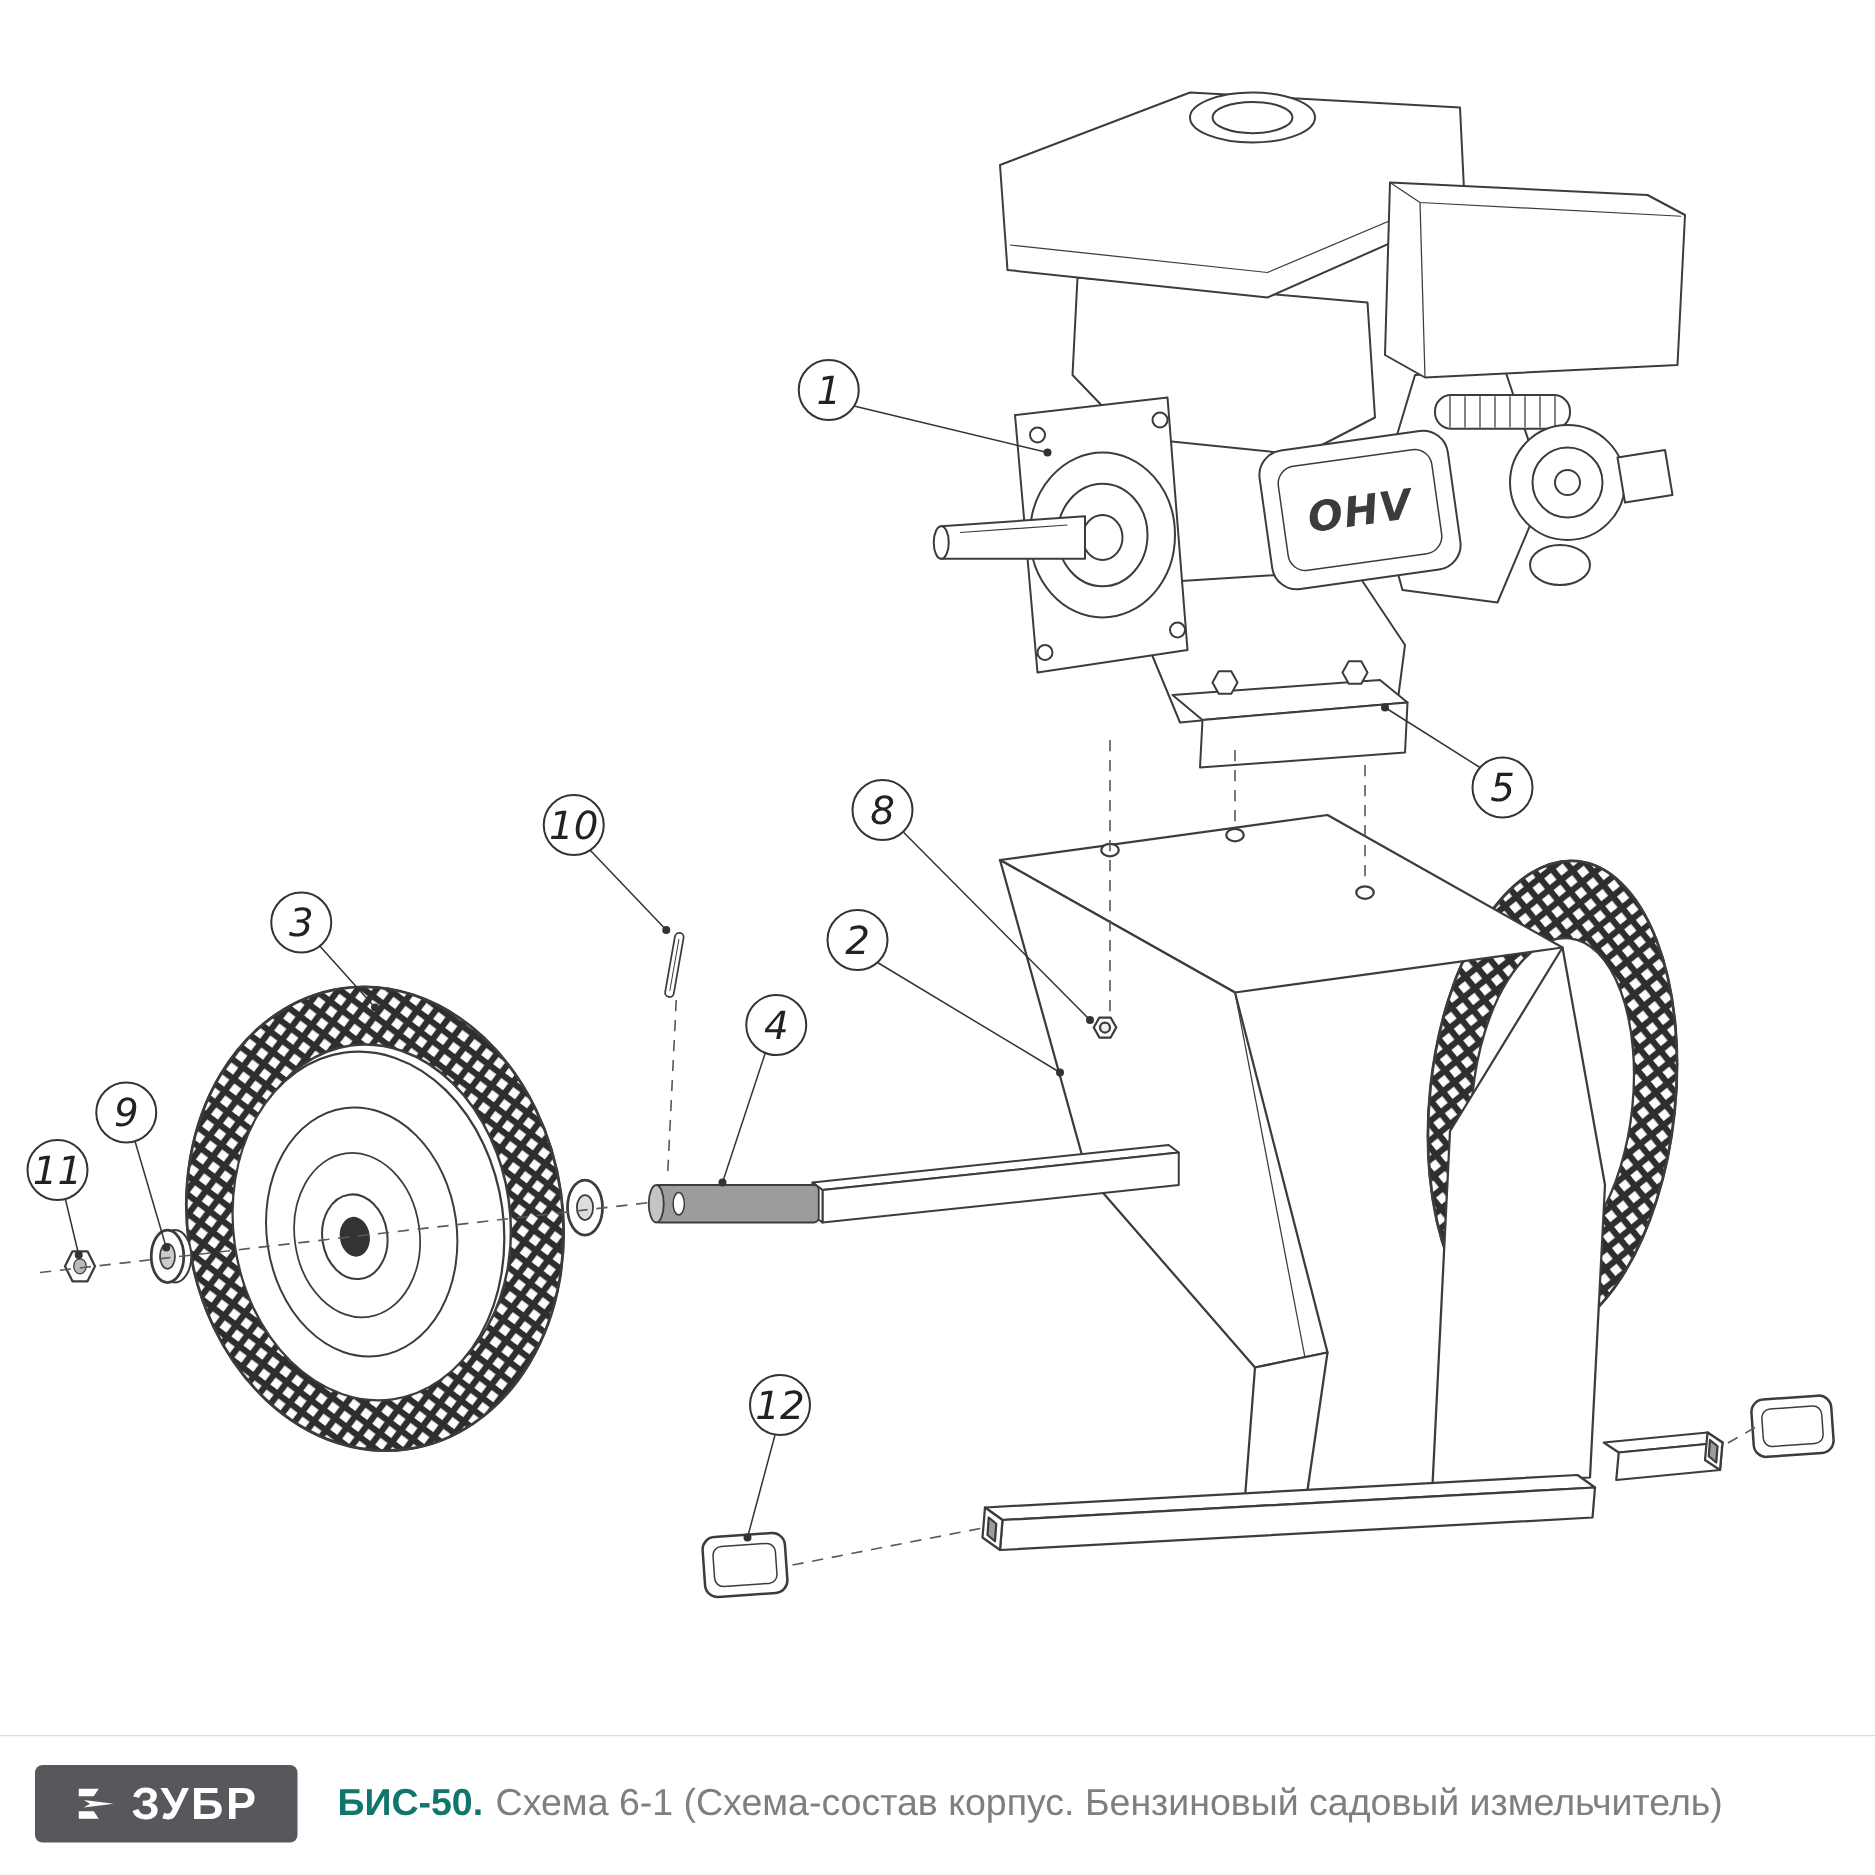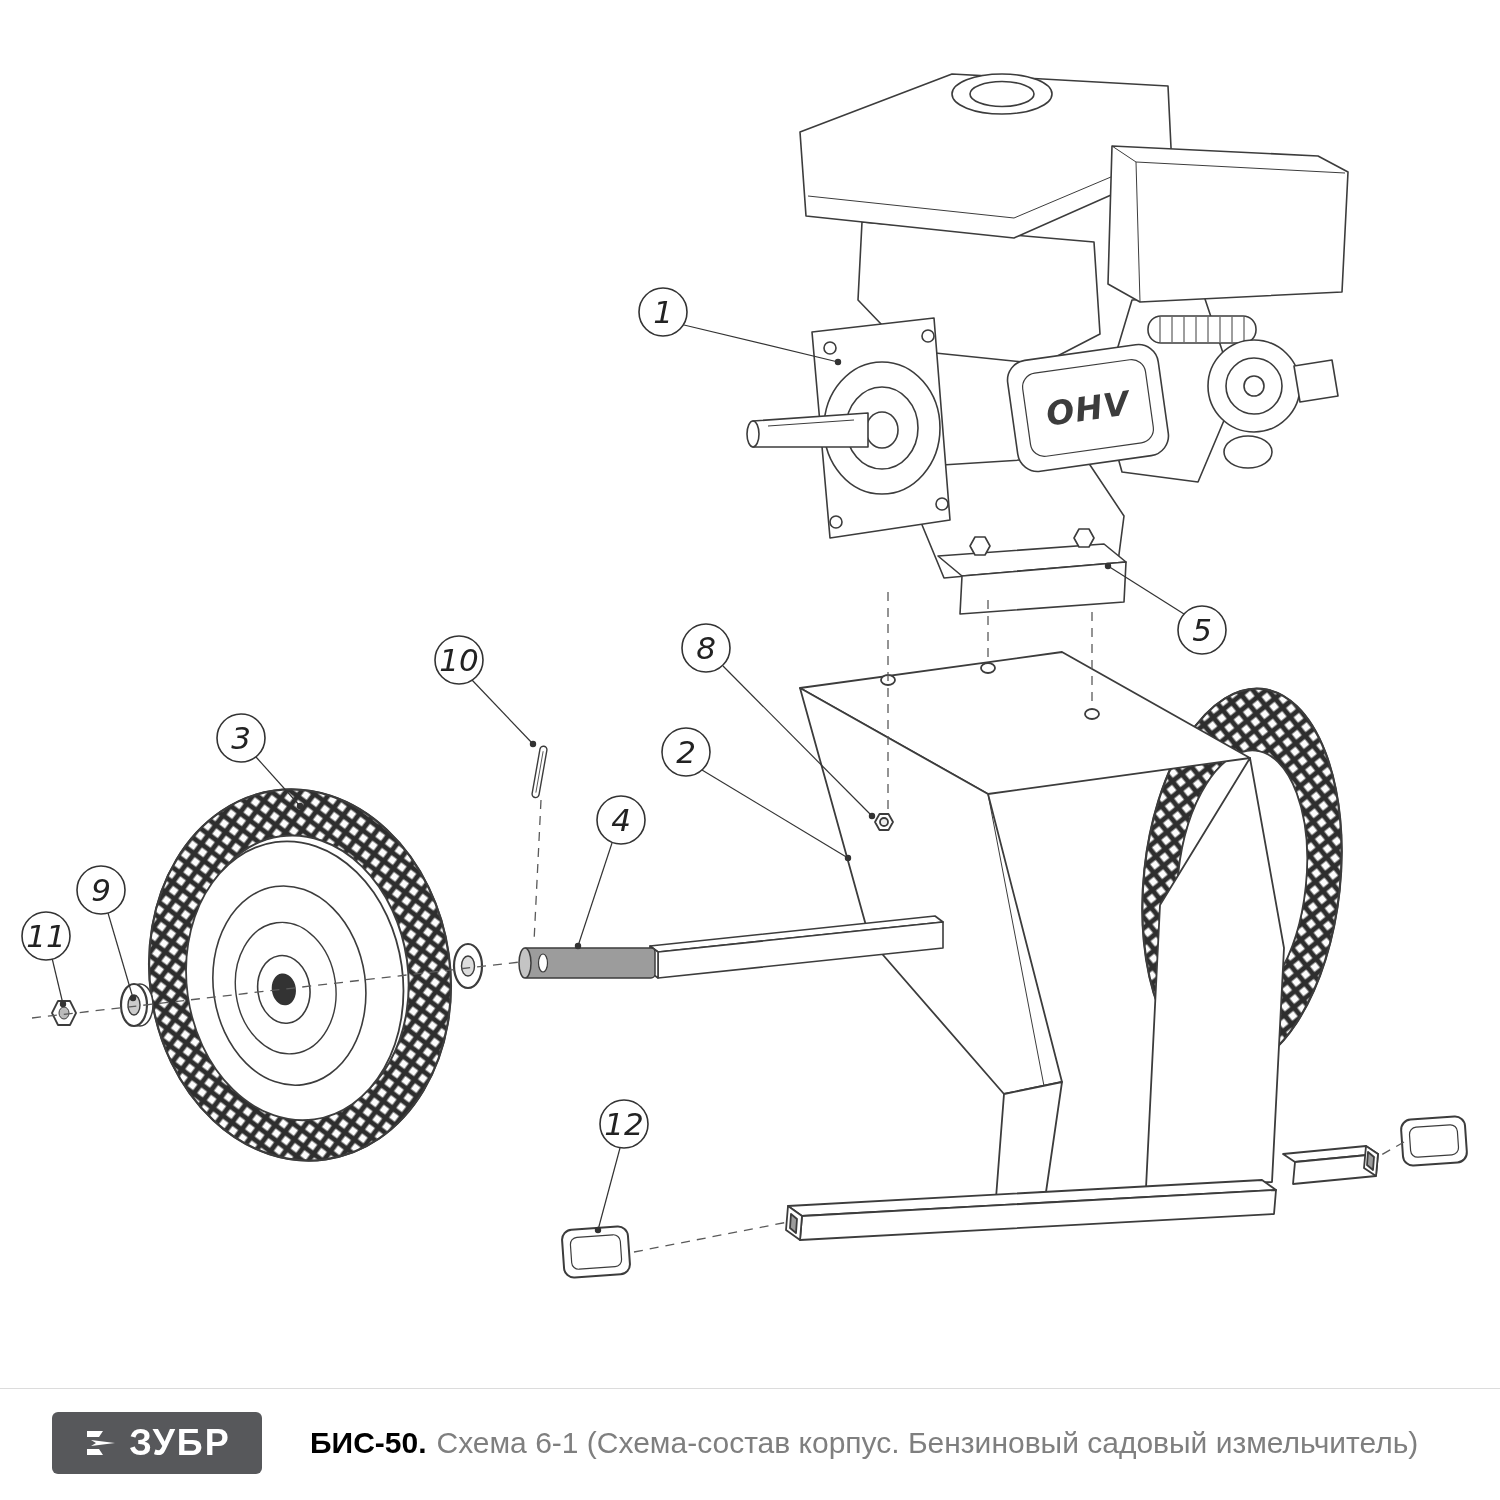--- a/index.html
+++ b/index.html
@@ -19,28 +19,28 @@
     font-style:italic;
     font-weight:bold;
     font-size:33px;
     letter-spacing:1px;
     fill:#3c3c3c;
     text-anchor:middle;
     stroke:none;
   }
 
   .footer-divider { position:absolute; left:0; top:1388px; width:1500px; height:1px; background:#dcdcdc; }
-  .footer-row { position:absolute; left:52px; top:1410px; right:40px; height:66px; display:flex; align-items:center; gap:48px; }
+  .footer-row { position:absolute; left:28px; top:1410px; right:40px; height:66px; display:flex; align-items:center; gap:32px; }
   .logo {
     display:flex; align-items:center; justify-content:center; gap:10px;
     width:210px; height:62px; background:#57585b; border-radius:6px; flex:0 0 auto;
   }
   .logo-text { color:#ffffff; font-weight:bold; font-size:36px; letter-spacing:2px; line-height:1; }
   .footer-title { font-size:30px; color:#7f7f7f; white-space:nowrap; }
-  .title-model { color:#000000; font-weight:bold; margin-right:10px; }
+  .title-model { color:#0f766e; font-weight:bold; margin-right:10px; }
 </style>
 </head>
 <body>
 
 <div class="page">
 
 <svg class="diagram-svg" width="1500" height="1500" viewBox="0 0 1500 1500">
 
   <defs>
     <pattern id="diamonds" width="24" height="24" patternUnits="userSpaceOnUse" patternTransform="rotate(45)">

